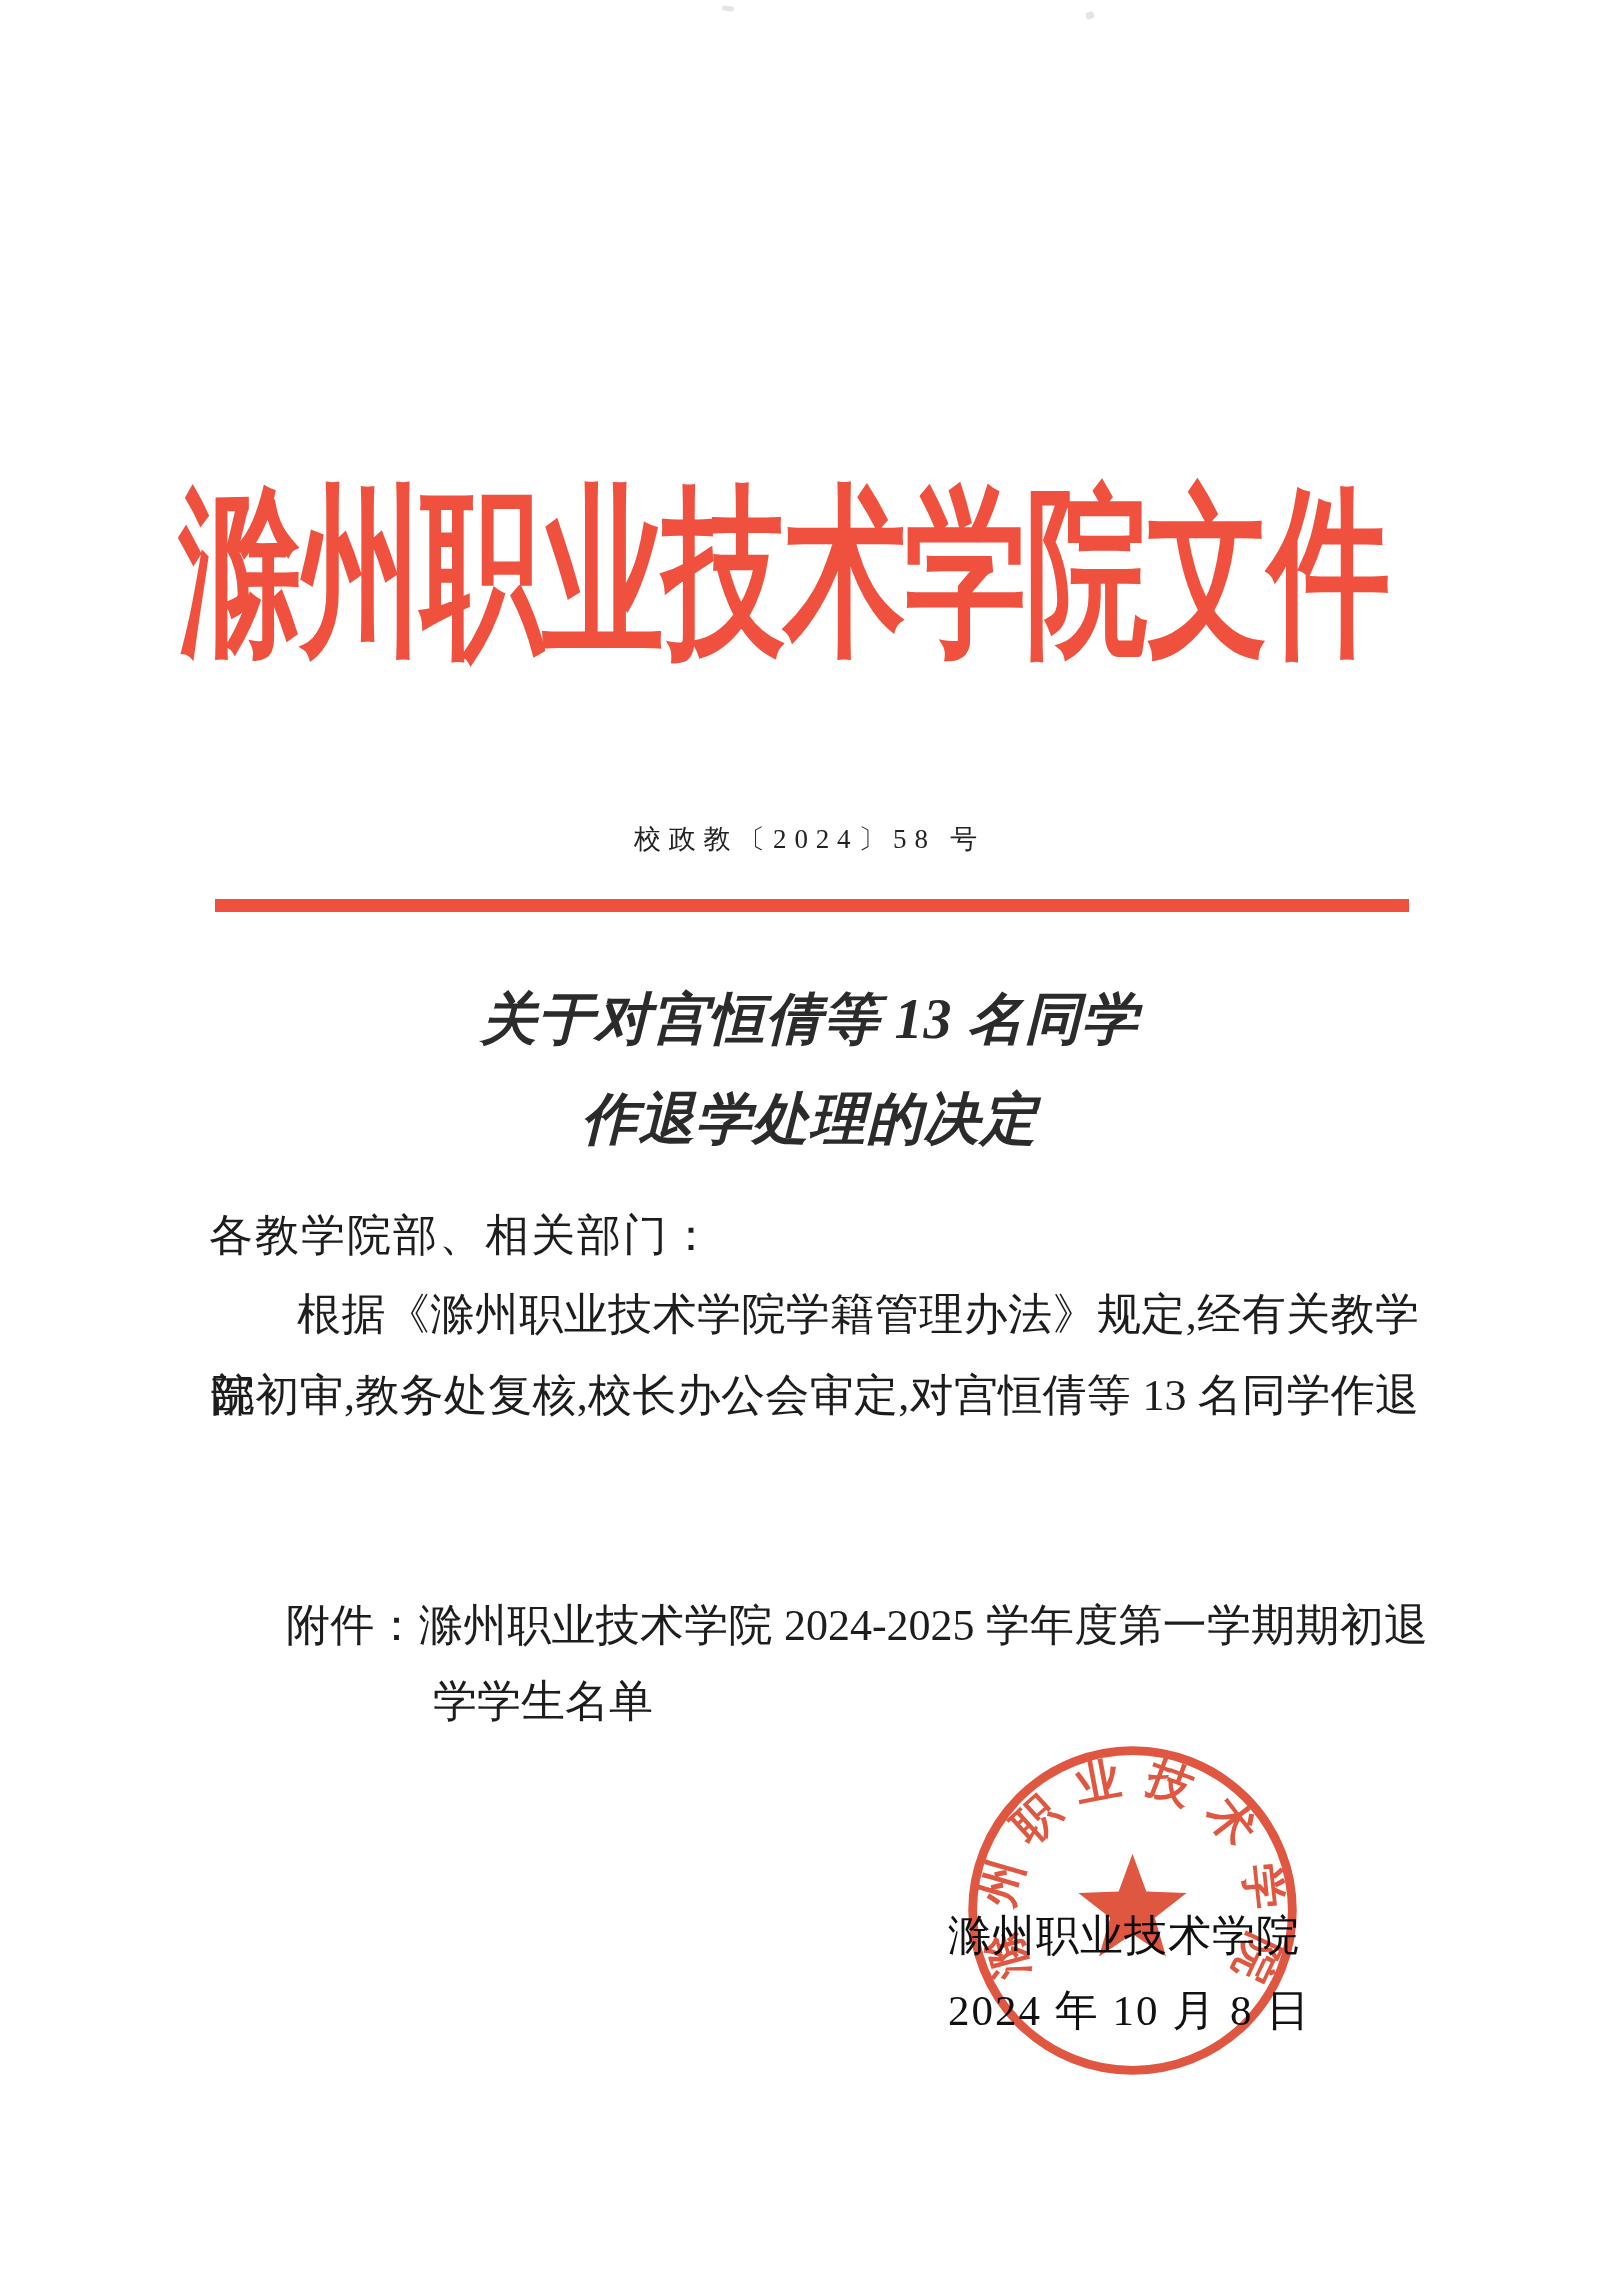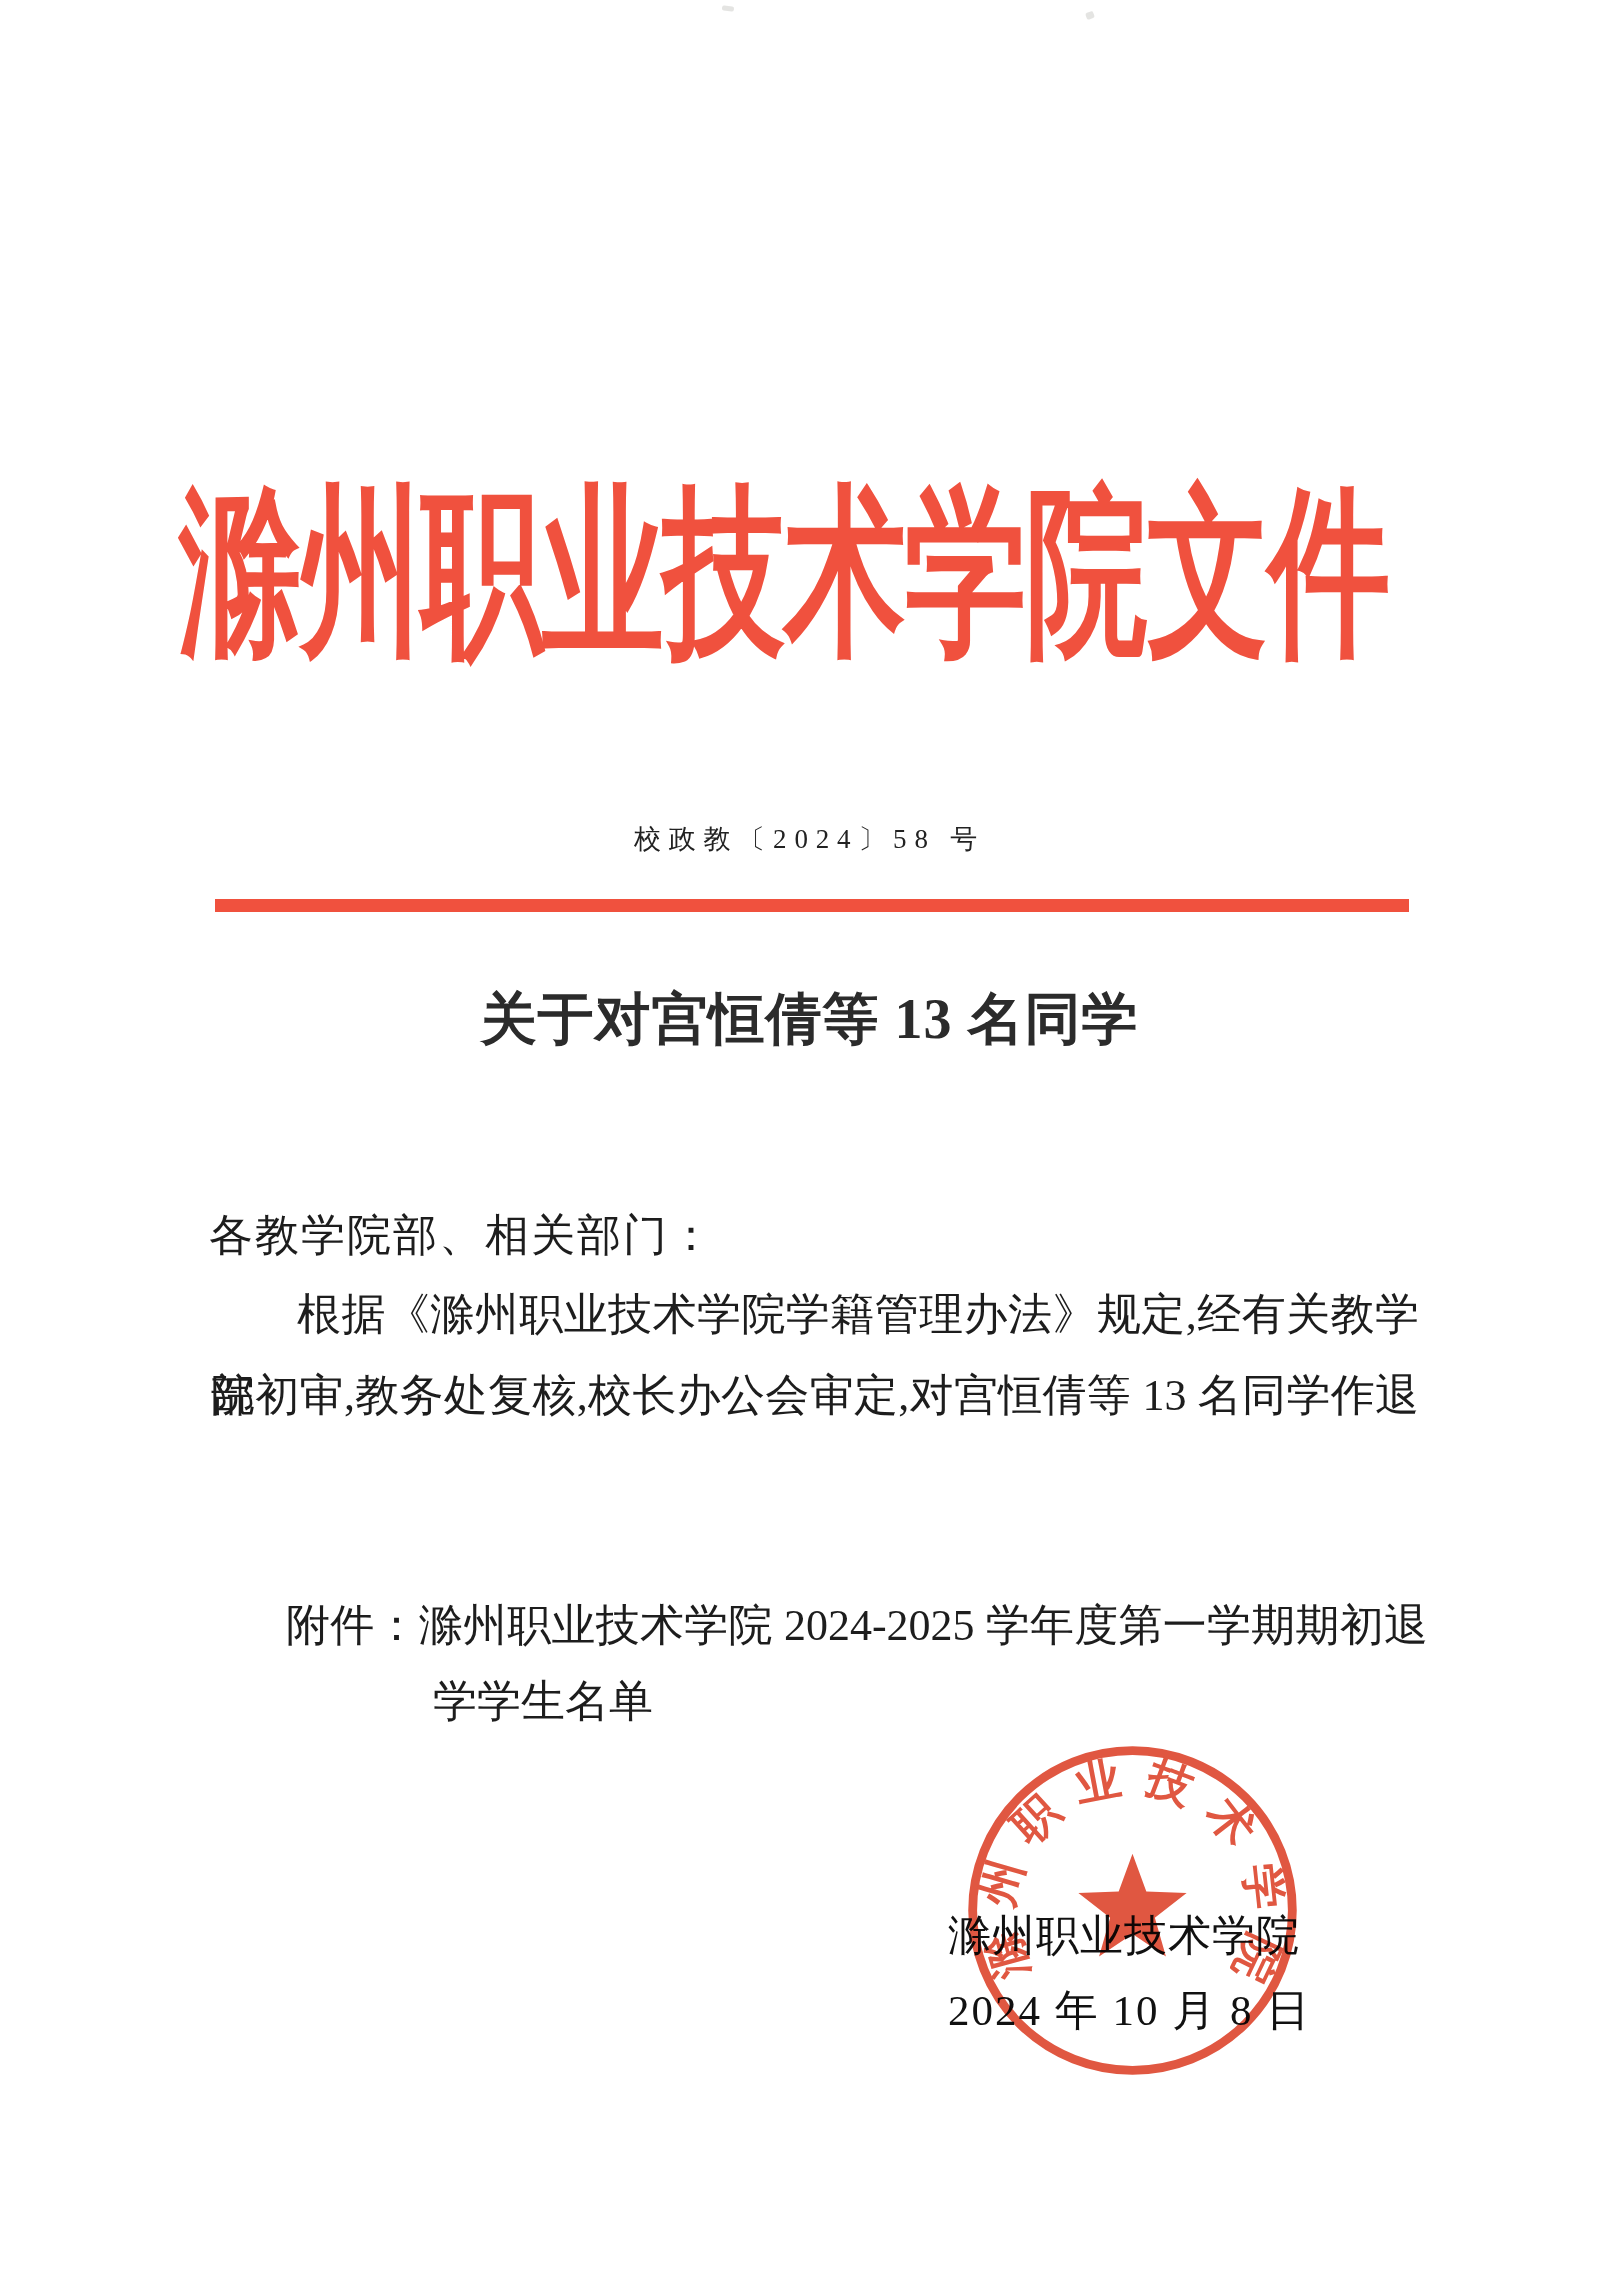--- a/index.html
+++ b/index.html
@@ -60,20 +60,21 @@
     position: absolute;
     top: 969px;
     left: 0;
     width: 1619px;
     text-align: center;
     font-size: 56px;
     font-weight: bold;
     line-height: 100px;
     color: #2b2b2b;
     letter-spacing: 1px;
+    font-style: italic;
   }
 
   .body-text { font-size: 44px; color: #1d1d1d; }
 
   .salutation {
     position: absolute;
     left: 209px;
     top: 1195px;
     line-height: 81px;
     letter-spacing: 2px;
@@ -129,20 +130,21 @@
   <div class="speck speck-2"></div>
 
   <div class="org-title">滁州职业技术学院文件</div>
 
   <div class="doc-number">校政教〔2024〕58 号</div>
 
   <div class="red-rule"></div>
 
   <div class="doc-title">
     <div>关于对宫恒倩等 13 名同学</div>
+    <div>作退学处理的决定</div>
   </div>
 
   <div class="salutation body-text">各教学院部、相关部门：</div>
 
   <div class="paragraph body-text">
     <div class="para-line justify-line indent-line">根据《滁州职业技术学院学籍管理办法》规定,经有关教学院</div>
     <div class="para-line justify-line">部初审,教务处复核,校长办公会审定,对宫恒倩等 13 名同学作退</div>
   </div>
 
   <div class="attachment body-text">

